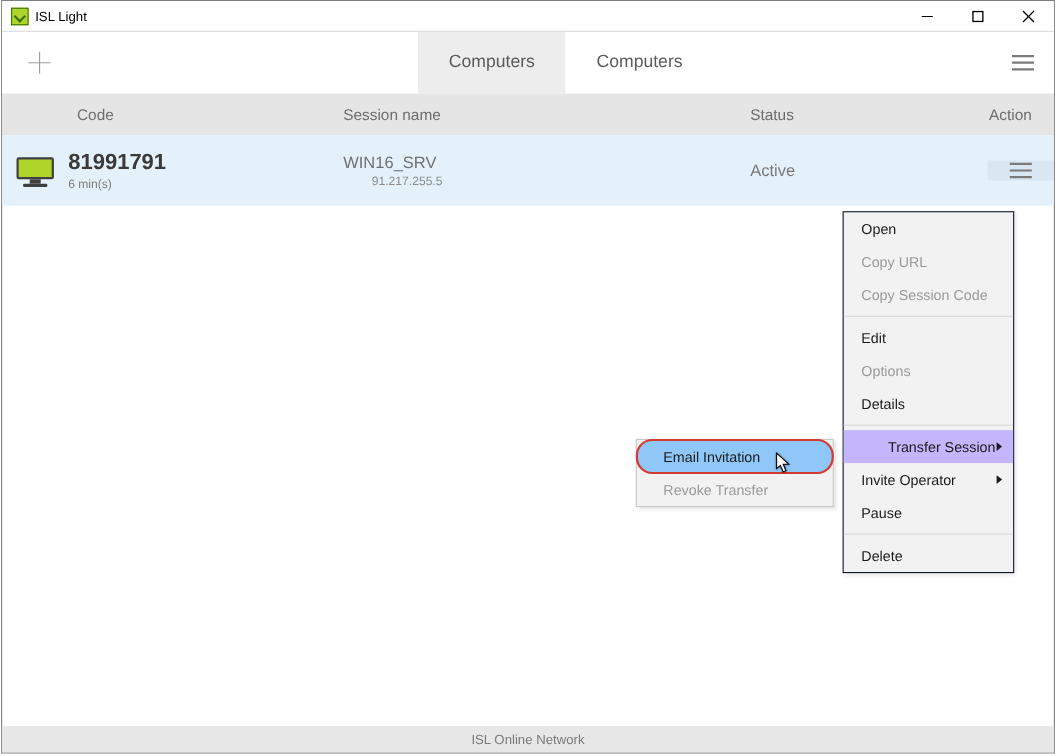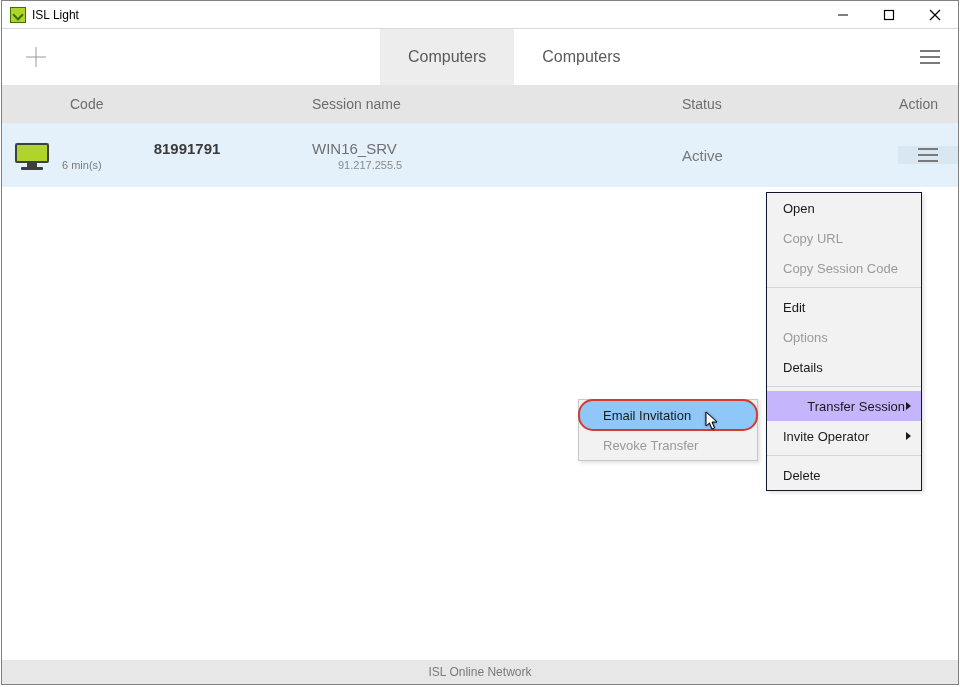--- a/index.html
+++ b/index.html
@@ -73,21 +73,21 @@
   .monitor .screen {
     width: 34px; height: 20px; background:#b0d52a; border:2px solid #3f3f3f; border-radius:2px;
   }
   .monitor .stand {
     position:absolute; left:12px; top:20px; width:10px; height:4px; background:#3f3f3f;
   }
   .monitor .base {
     position:absolute; left:6px; top:24px; width:22px; height:3px; background:#3f3f3f; border-radius:1px;
   }
   .row .code-cell { width: 250px; }
-  .row .code-cell .code { font-size:15px; color:#3a3a3a; font-weight:600;text-align:center; }
+  .row .code-cell .code { font-size:20px; color:#3a3a3a; font-weight:600; }
   .row .code-cell .age  { font-size:11px; color:#7b7b7b; margin-top:2px; }
   .row .name-cell { width: 370px; }
   .row .name-cell .name { font-size:15px; color:#707070; }
   .row .name-cell .ip   { font-size:11px; color:#8a8a8a; margin-top:2px;margin-left:26px; }
   .row .status-cell { width: 170px; font-size:15px; color:#787878; }
   .row .action-cell {
     flex:1; display:flex; justify-content:flex-end; align-items:stretch;
   }
   .row .action-cell .ham {
     width:60px; background:#d8e7f1; display:flex; align-items:center; justify-content:center;
@@ -252,20 +252,23 @@
       </div>
     <div class="sep"></div>
     <div class="item highlight">
       <span>Transfer Session</span>
       <span class="arrow"></span>
     </div>
     <div class="item">
       <span>Invite Operator</span>
       <span class="arrow"></span>
     </div>
+    <div class="item">
+        <span>Pause</span>
+      </div>
     <div class="sep"></div>
     <div class="item">
         <span>Delete</span>
       </div>
   </div>
 
   <div class="subctx">
     <div class="item highlight-frame">
       <span>Email Invitation</span>
     </div>

